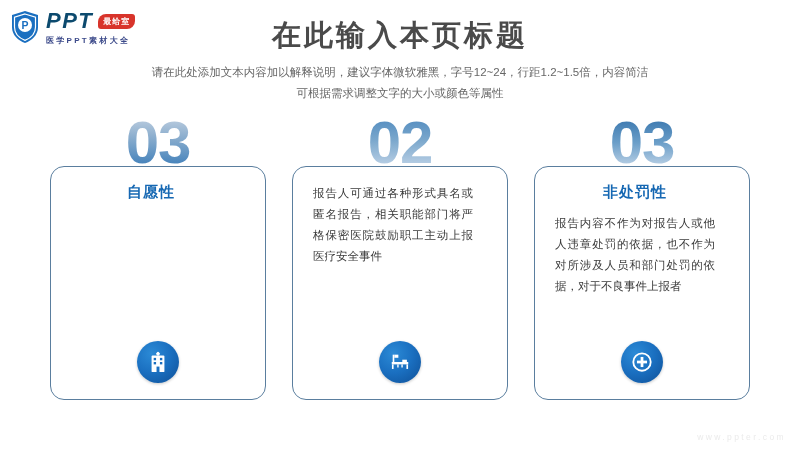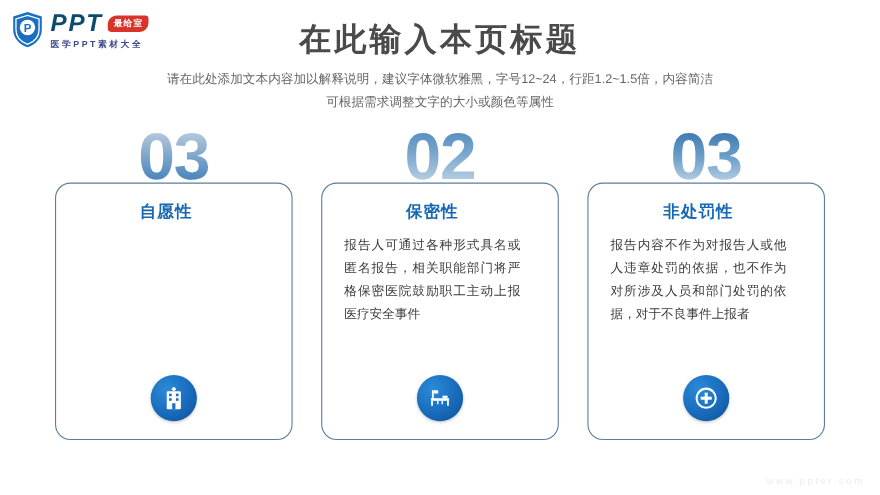--- a/index.html
+++ b/index.html
@@ -205,21 +205,20 @@
               <rect x="10.4" y="17" width="3.2" height="6" fill="#1a6fc0"></rect>
             </svg>
           </div>
         </div>
       </div>
     </div>
 
     <div class="col">
       <div class="big-num num-alt">02</div>
       <div class="card">
-        <div class="card-title">保密性</div>
         <div class="card-body">报告人可通过各种形式具名或匿名报告，相关职能部门将严格保密医院鼓励职工主动上报医疗安全事件</div>
         <div class="icon-wrap">
           <div class="icon-circle">
             <svg viewBox="0 0 24 24">
               <rect x="4" y="4" width="1.8" height="9"></rect>
               <path d="M5.8 4 h4.4 v3.4 h-4.4 z"></path>
               <rect x="3" y="12" width="18" height="2.6"></rect>
               <rect x="3.2" y="14.6" width="1.8" height="5"></rect>
               <rect x="19" y="14.6" width="1.8" height="5"></rect>
               <rect x="9" y="14.6" width="1.5" height="3.4"></rect>

